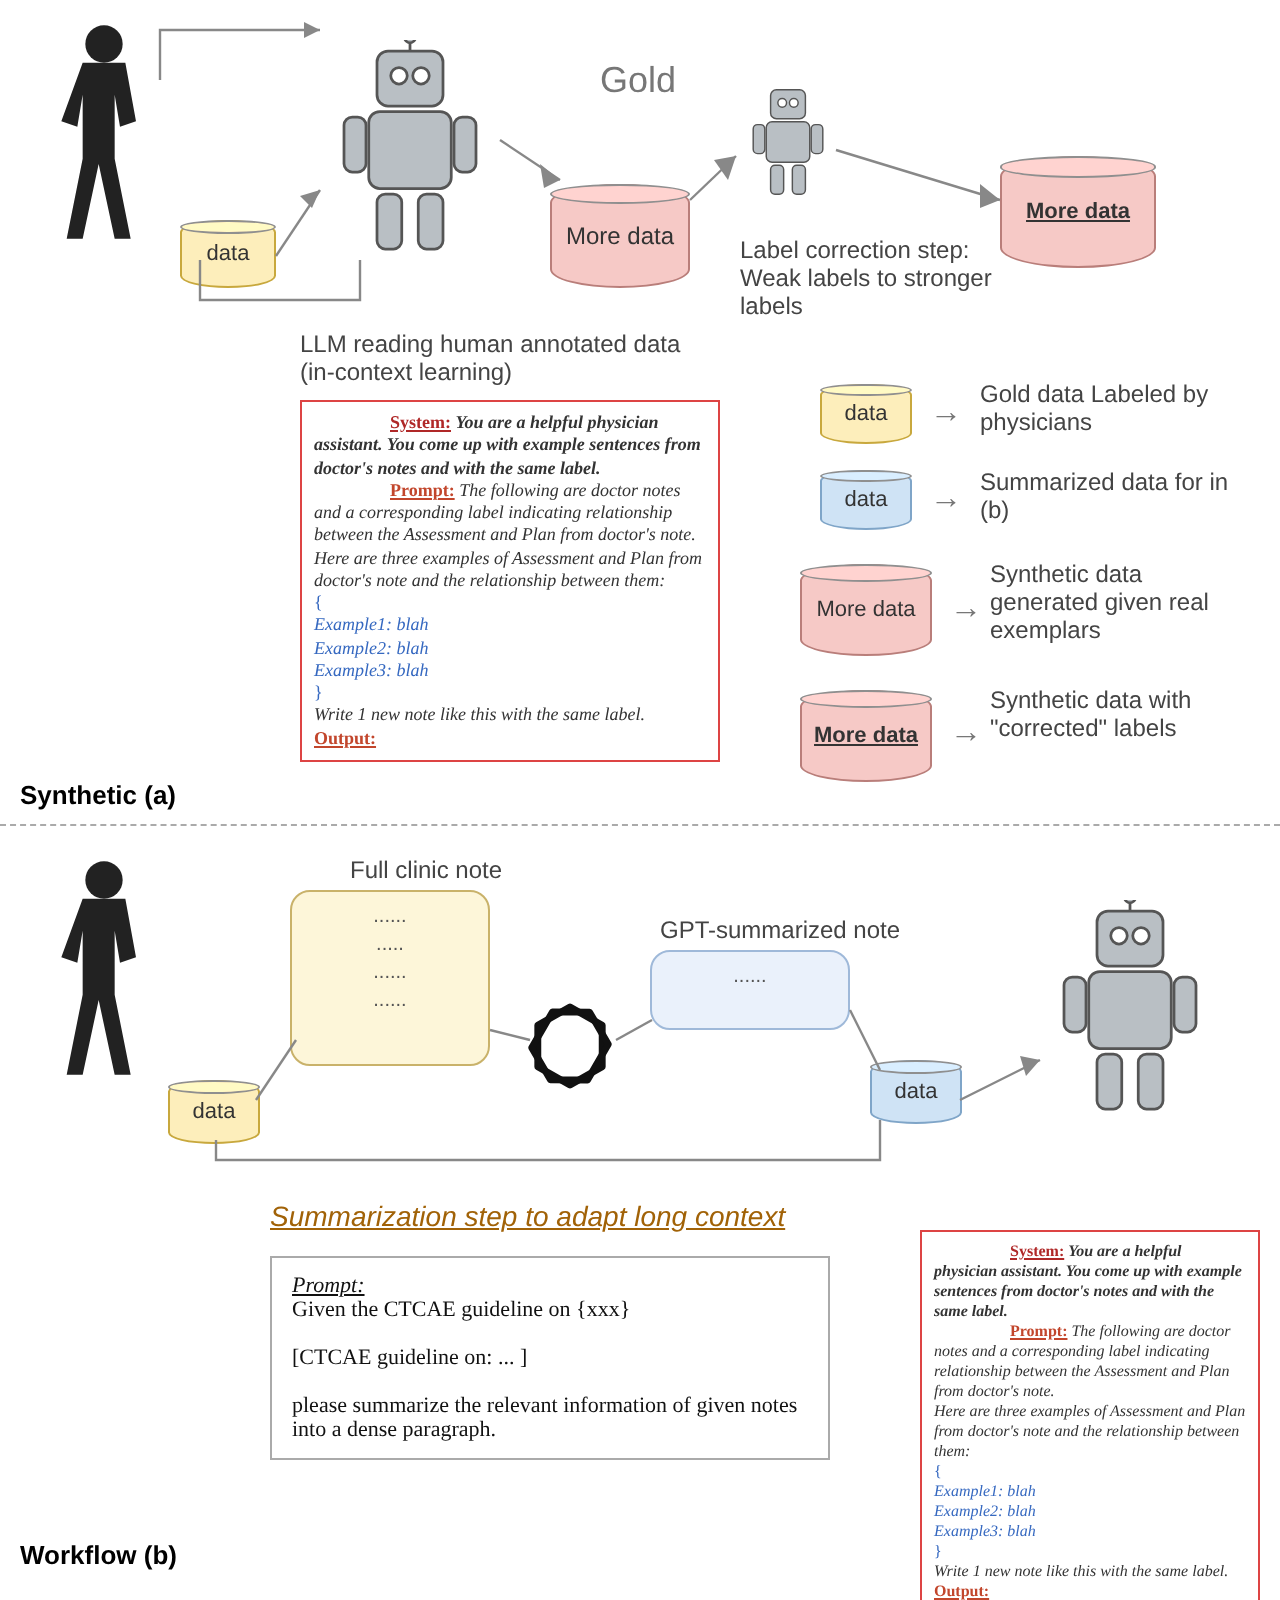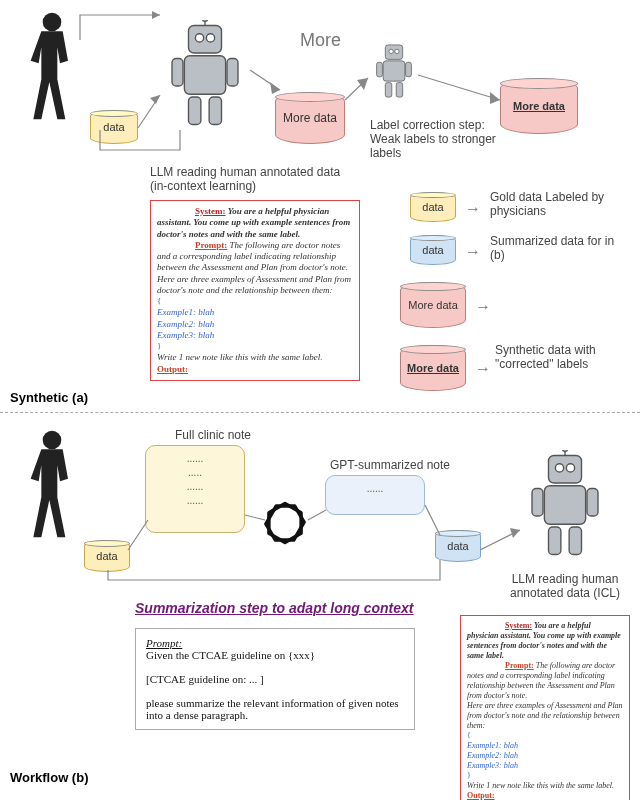--- a/index.html
+++ b/index.html
@@ -80,25 +80,24 @@
     color:#555;
   }
   .notecard.blue { background:#eaf1fb; border-color:#9fb9d9; }
   .dashed-sep {
     position:absolute;
     left:0; right:0;
     border-top:1px dashed #aaa;
   }
   .summ-link {
     position:absolute;
-    color:#701a75;
+    color:#a16207;
     font-style:italic;
     text-decoration:underline;
     font-size:14px;
-    font-weight:bold;
   }
   .arrow { color:#777; font-size:16px; }
   svg.wire { position:absolute; overflow:visible; pointer-events:none; }
   svg.wire path { stroke:#888; stroke-width:1.2; fill:none; }
   svg.wire .arrowhead { fill:#888; }
   .robot svg { width:100%; height:100%; }
   .human svg { width:100%; height:100%; }
 </style>
 </head>
 <body>
@@ -132,21 +131,21 @@
           <rect x="18" y="56" width="9" height="20" rx="3"></rect>
           <rect x="33" y="56" width="9" height="20" rx="3"></rect>
         </g>
       </svg>
   </div>
 
   <div class="cyl cyl-pink" style="left:275px; top:92px; width:70px; height:52px; font-size:12px;">
     <span>More data</span>
   </div>
 
-  <div class="label big-label" style="left:300px; top:30px;">More</div>
+  <div class="label big-label" style="left:300px; top:30px;">Gold</div>
 
   <div class="abs robot" style="left:370px; top:42px; width:48px; height:58px;">
     <svg viewBox="0 0 60 80">
         <g fill="#b9bfc4" stroke="#555" stroke-width="1">
           <rect x="18" y="4" width="24" height="20" rx="4"></rect>
           <circle cx="26" cy="13" r="3" fill="#fff"></circle>
           <circle cx="34" cy="13" r="3" fill="#fff"></circle>
           <rect x="15" y="26" width="30" height="28" rx="4"></rect>
           <rect x="6" y="28" width="8" height="20" rx="3"></rect>
           <rect x="46" y="28" width="8" height="20" rx="3"></rect>
@@ -203,20 +202,21 @@
   <div class="cyl cyl-blue" style="left:410px; top:235px; width:46px; height:30px;">
       <span>data</span>
     </div>
   <span class="abs arrow" style="left:465px; top:241px;">→</span>
   <div class="label" style="left:490px; top:234px; width:130px;">Summarized data for in (b)</div>
 
   <div class="cyl cyl-pink" style="left:400px; top:282px; width:66px; height:46px;">
       <span>More data</span>
     </div>
   <span class="abs arrow" style="left:475px; top:296px;">→</span>
+  <div class="label" style="left:495px; top:280px; width:130px;">Synthetic data generated given real exemplars</div>
 
   <div class="cyl cyl-pink" style="left:400px; top:345px; width:66px; height:46px; font-weight:bold; text-decoration:underline;">
       <span>More data</span>
     </div>
   <span class="abs arrow" style="left:475px; top:358px;">→</span>
   <div class="label" style="left:495px; top:343px; width:130px;">Synthetic data with "corrected" labels</div>
 
   <div class="wf-label abs" style="left:10px; top:390px;">Synthetic (a)</div>
 
   <div class="dashed-sep" style="top:412px;"></div>
@@ -265,21 +265,20 @@
           <line x1="30" y1="0" x2="30" y2="4"></line>
           <circle cx="30" cy="-1" r="2"></circle>
           <rect x="15" y="26" width="30" height="28" rx="4"></rect>
           <rect x="6" y="28" width="8" height="20" rx="3"></rect>
           <rect x="46" y="28" width="8" height="20" rx="3"></rect>
           <rect x="18" y="56" width="9" height="20" rx="3"></rect>
           <rect x="33" y="56" width="9" height="20" rx="3"></rect>
         </g>
       </svg>
   </div>
-  <div class="label" style="left:500px; top:572px; width:130px; text-align:center;">LLM reading human annotated data (ICL)</div>
 
   <svg class="wire" style="left:0; top:420px; width:640px; height:180px;">
     <path d="M108 150 L108 160 L440 160 L440 140"></path>
     <path d="M128 130 L148 100"></path>
     <path d="M245 95 L265 100"></path>
     <path d="M308 100 L326 90"></path>
     <path d="M425 85 L440 115"></path>
     <path d="M480 130 L520 110"></path>
       <polygon class="arrowhead" points="520,110 510,108 513,118"></polygon>
   </svg>

